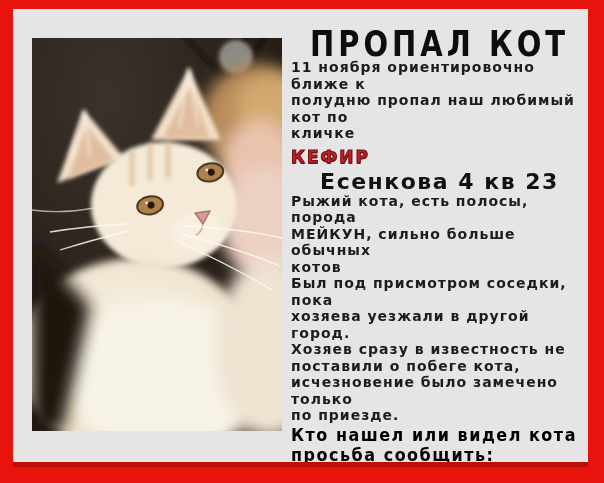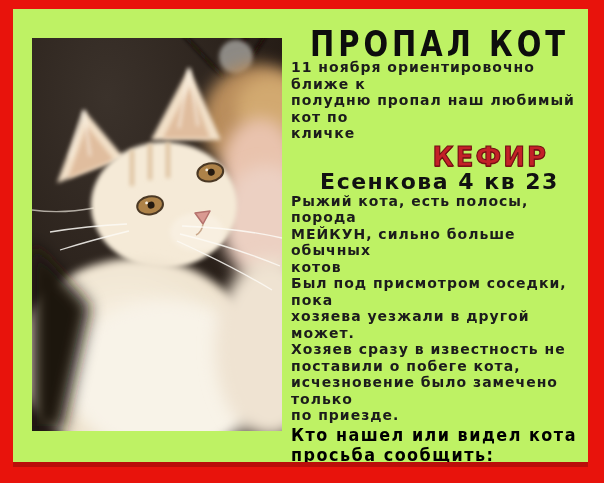--- a/index.html
+++ b/index.html
@@ -3,21 +3,21 @@
 <meta charset="utf-8">
 <style>
   html,body{margin:0;padding:0;}
   body{
     width:604px;height:483px;position:relative;overflow:hidden;
     background:#e8130c;
     font-family:"DejaVu Sans","Liberation Sans",sans-serif;
   }
   .card{
     position:absolute;left:13px;top:9px;width:575px;height:453px;
-    background:#bef264;
+    background:#e5e5e5;
     box-shadow:0 5px 0 rgba(130,8,8,0.45);
   }
   .photo{
     position:absolute;left:19px;top:29px;width:250px;height:393px;
     overflow:hidden;background:#241c16;
   }
   .photo svg{display:block;}
   .content{
     position:absolute;left:278px;top:10px;width:297px;height:443px;
     color:#1b1b1b;overflow:hidden;
@@ -25,22 +25,22 @@
   .title{
     margin:4px 0 2px;text-align:center;white-space:nowrap;
     font-size:29px;font-weight:bold;letter-spacing:4px;color:#0d0d0d;
     transform:scaleY(1.22);transform-origin:center top;
   }
   .para{
     margin:0;font-size:14px;font-weight:bold;letter-spacing:1px;
     line-height:16.5px;white-space:pre-line;color:#1c1c1c;
   }
   .cat-name{
-    margin:1px 40px 0 0;text-align:right;line-height:28px;
-    font-size:26px;font-weight:bold;letter-spacing:2px;
+    margin:1px 40px 0 0;text-align:left;line-height:28px;
+    font-size:17px;font-weight:bold;letter-spacing:2px;
     color:#c32127;-webkit-text-stroke:1.1px #6e1013;
     text-shadow:0 1px 0 #8a1417;
   }
   .address{
     margin:0;text-align:center;line-height:22px;
     font-size:22px;font-weight:bold;letter-spacing:1.5px;color:#111;
   }
   .cta{
     margin:2px 0 0;font-size:16px;font-weight:bold;letter-spacing:1.5px;
     line-height:18.5px;white-space:pre-line;color:#000;
@@ -134,21 +134,21 @@
     <div class="title">ПРОПАЛ КОТ</div>
     <p class="para">11 ноября ориентировочно ближе к
 полудню пропал наш любимый кот по
 кличке</p>
     <div class="cat-name">КЕФИР</div>
     <div class="address">Есенкова 4 кв 23</div>
     <p class="para">Рыжий кота, есть полосы, порода
 МЕЙКУН, сильно больше обычных
 котов</p>
     <p class="para">Был под присмотром соседки, пока
-хозяева уезжали в другой может.
+хозяева уезжали в другой город.
 Хозяев сразу в известность не
 поставили о побеге кота,
 исчезновение было замечено только
 по приезде.</p>
     <div class="cta">Кто нашел или видел кота
 просьба сообщить:</div>
     <div class="phone">+33243617239</div>
     <p class="para">Кот откликается на кличку «Кефир»
 или « Мой мальчик ». Пугливый,
 может начать шипеть. Просьба

